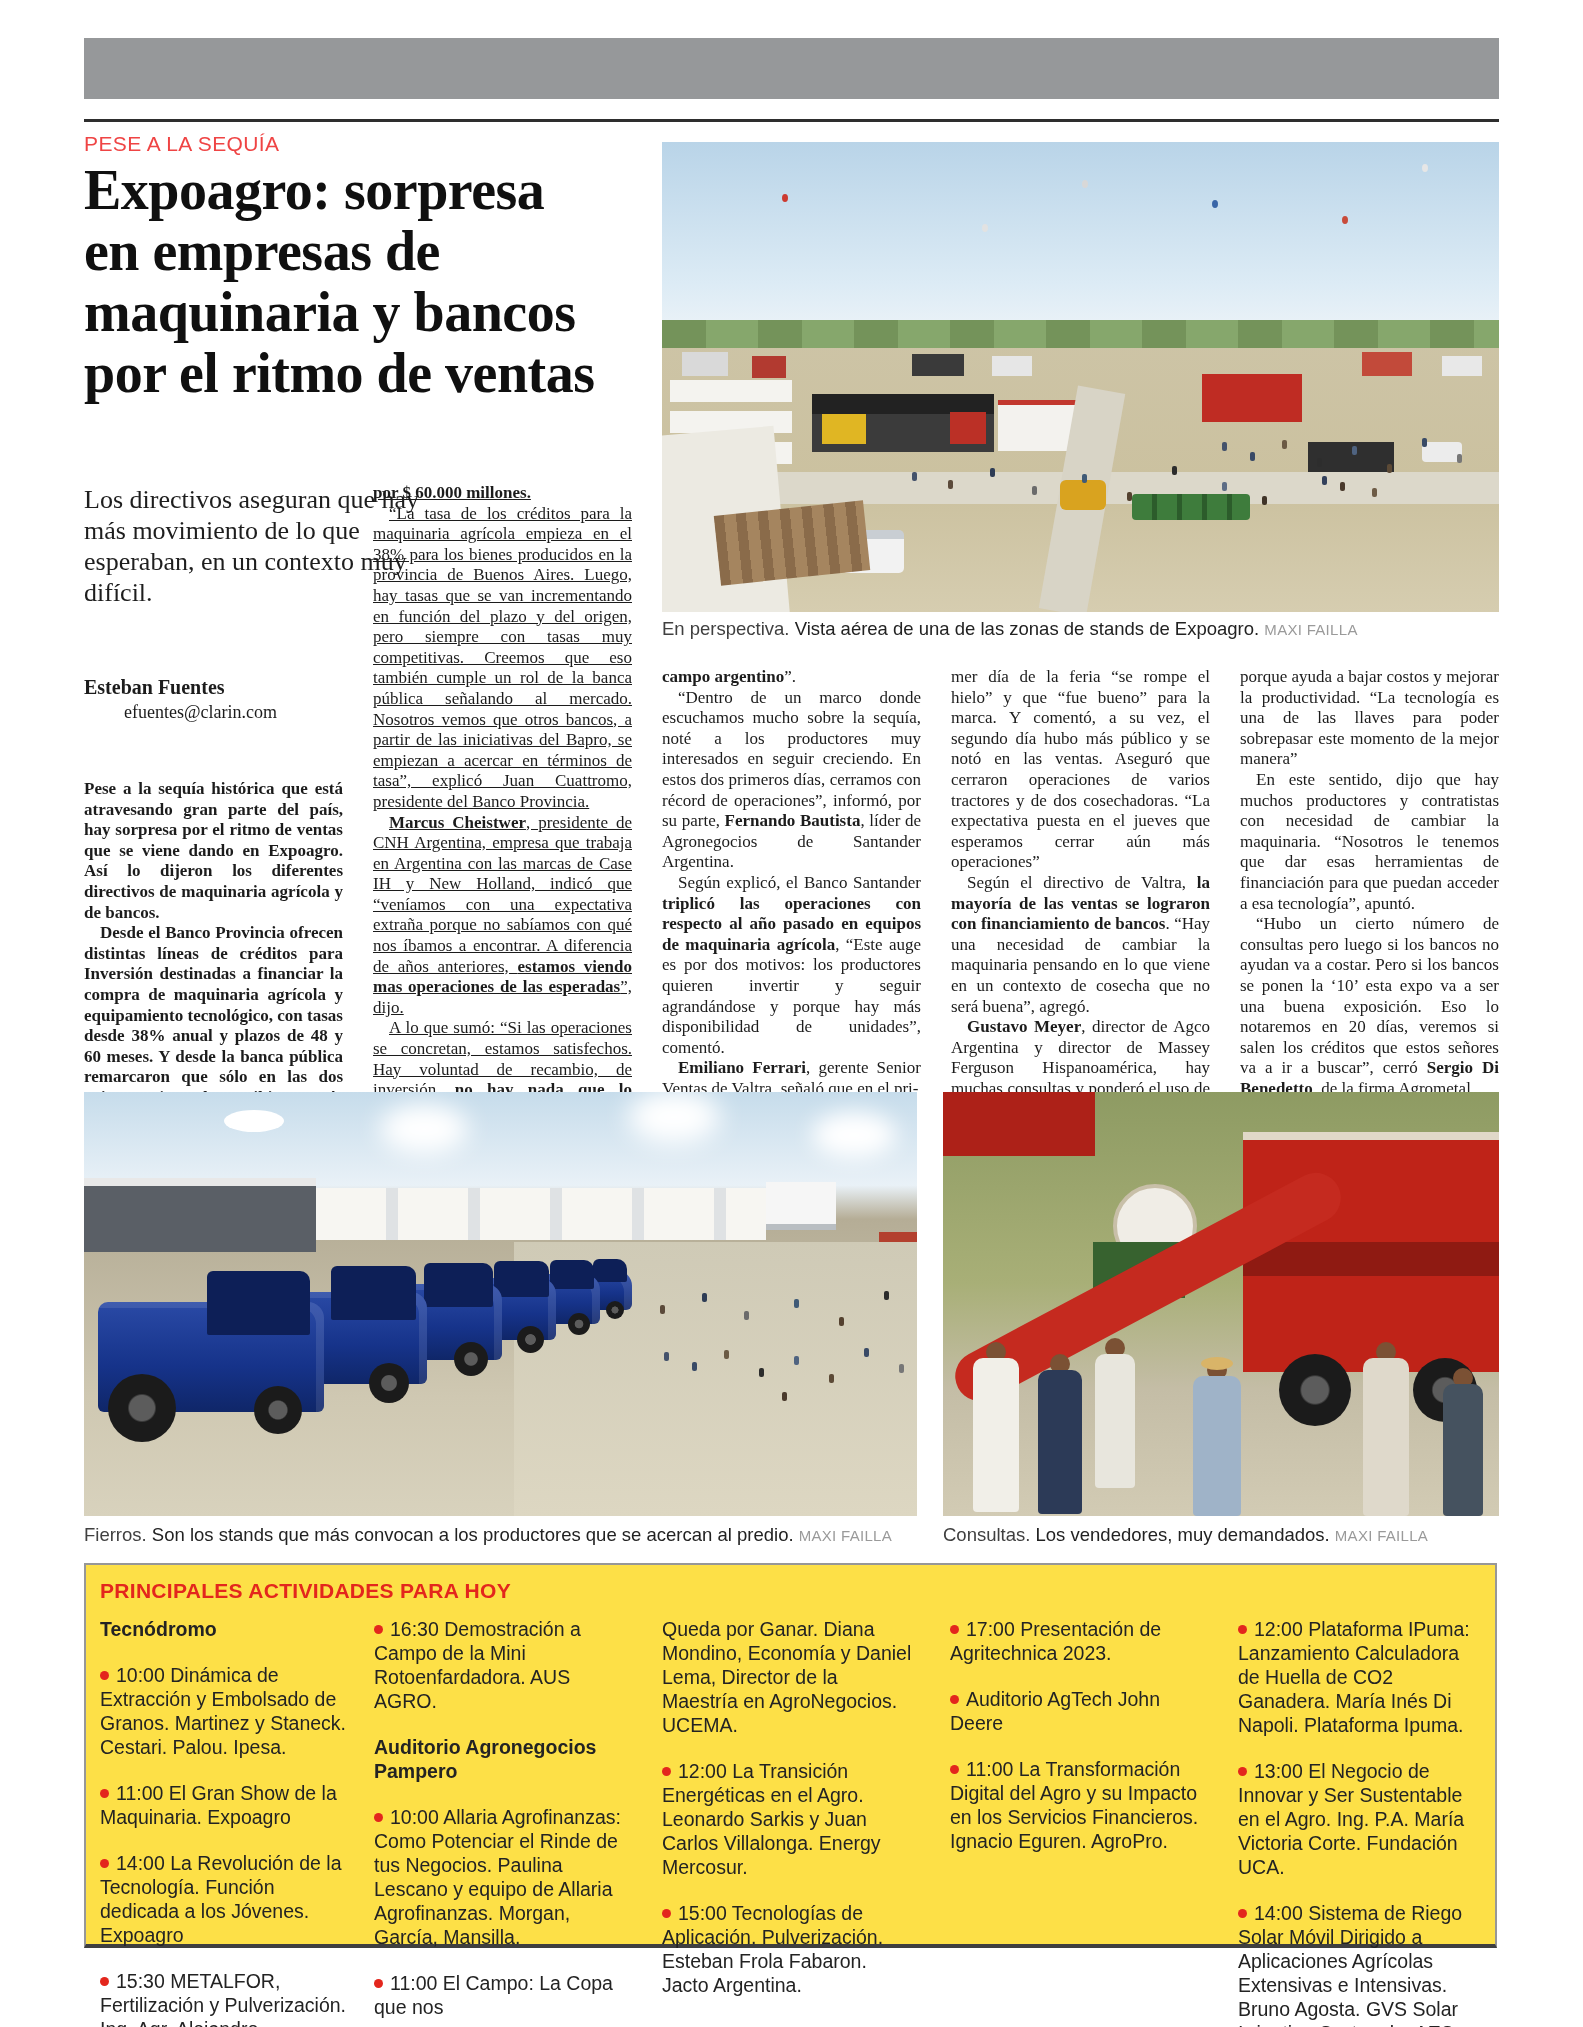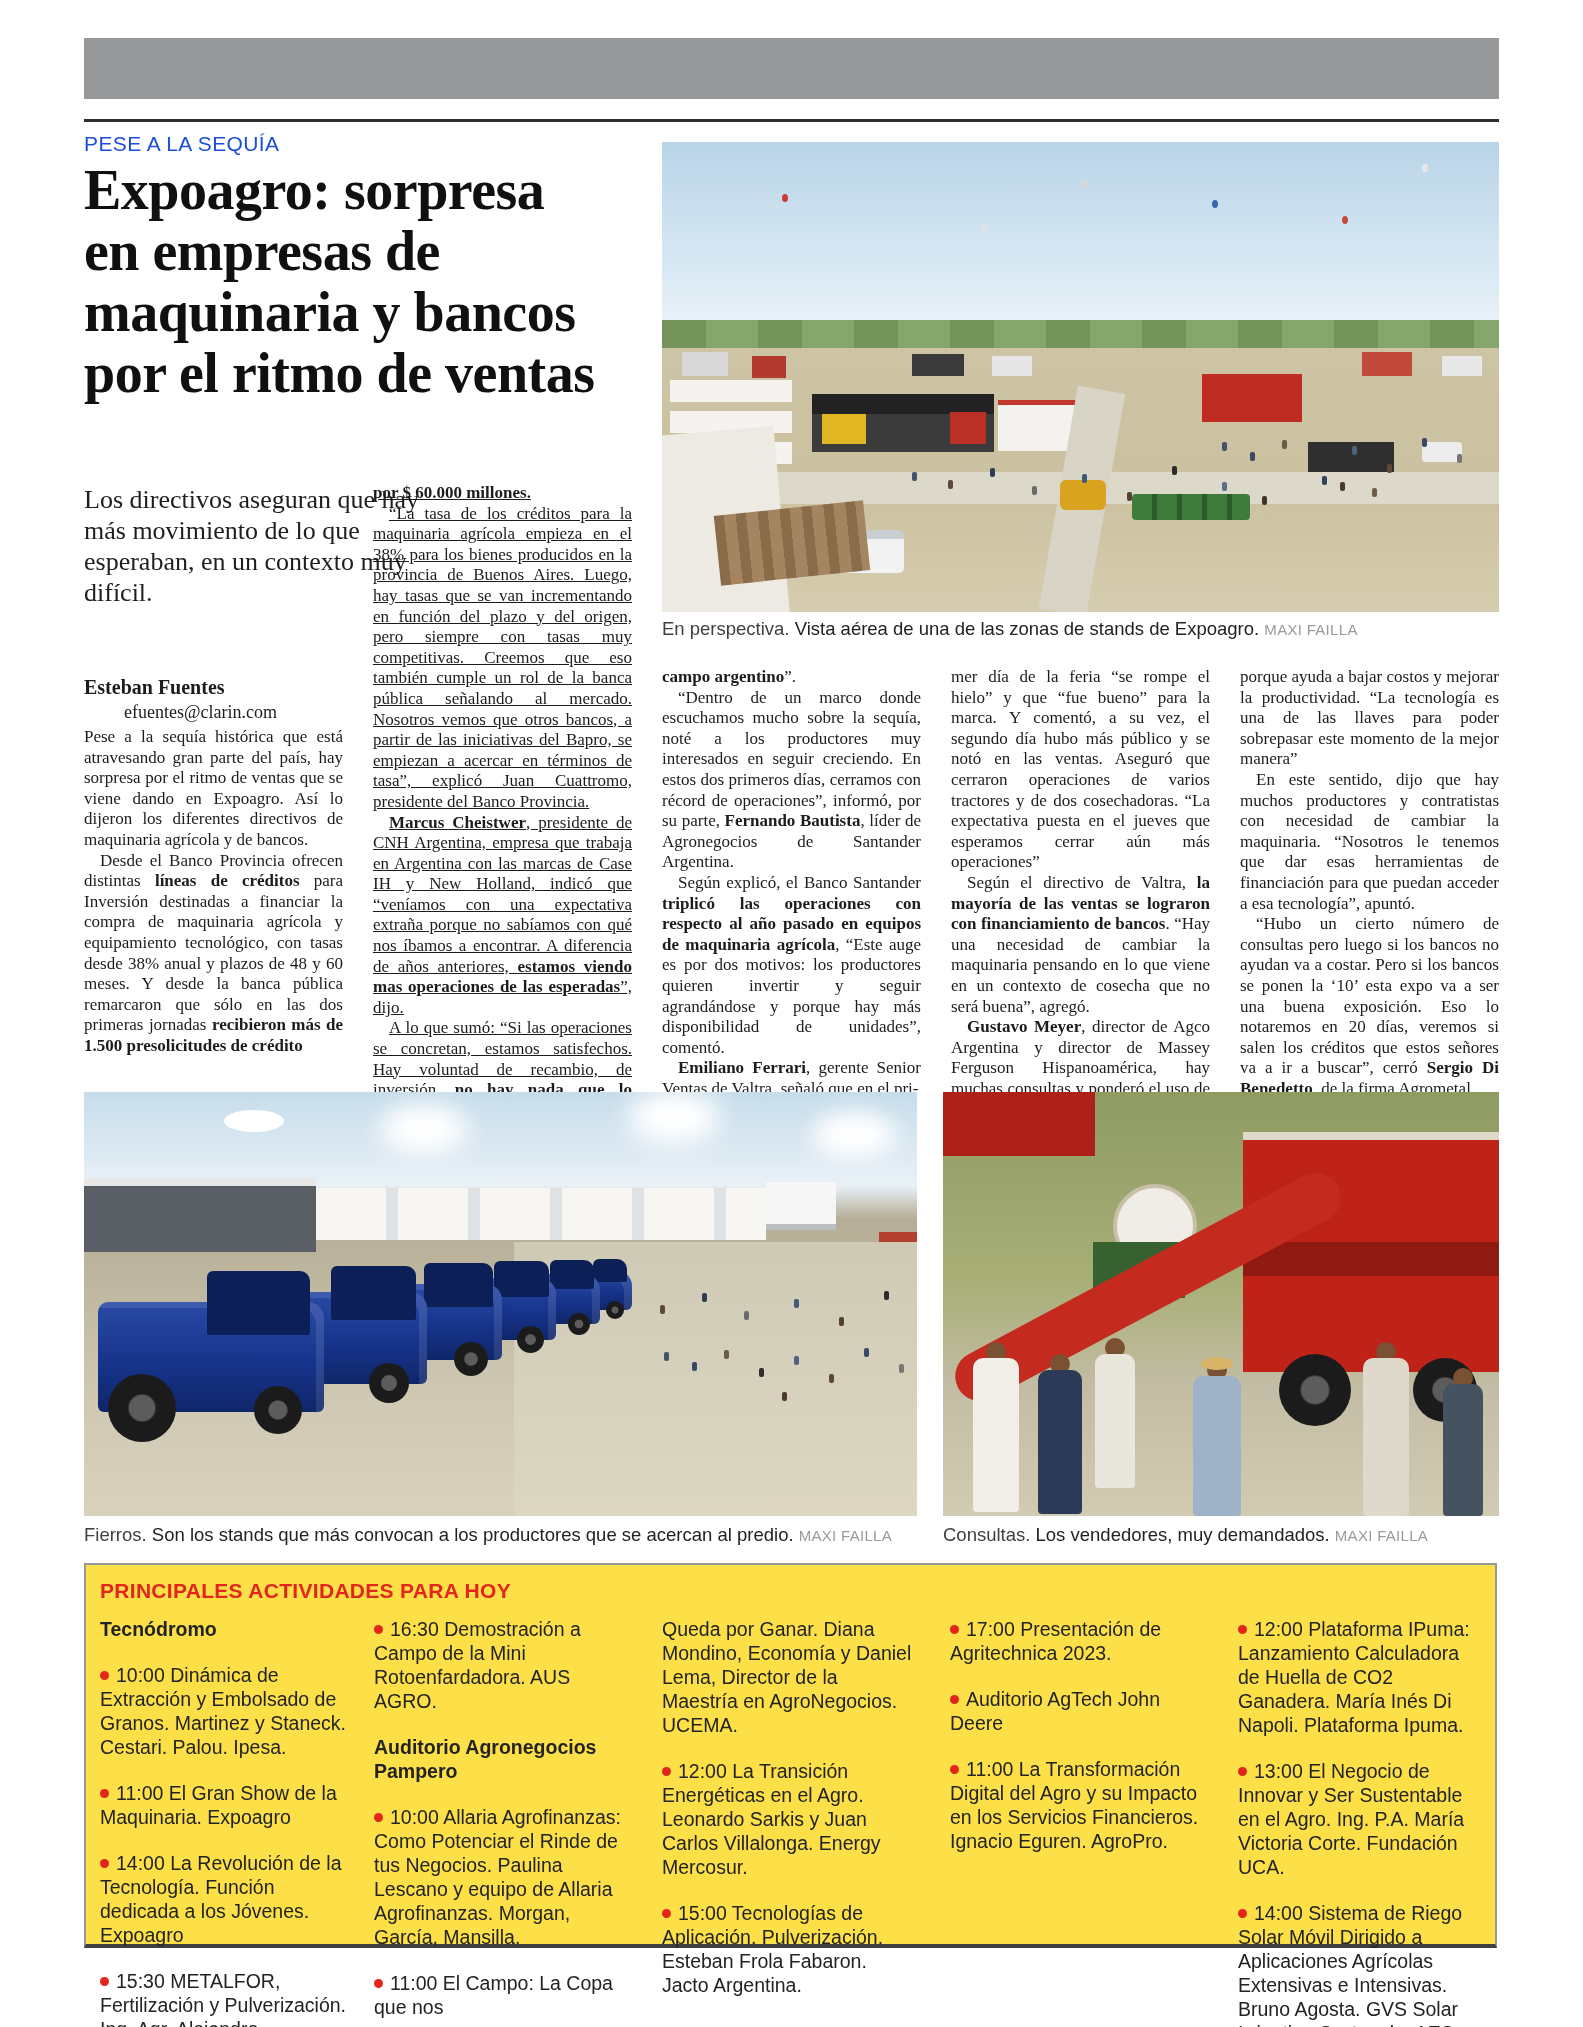--- a/index.html
+++ b/index.html
@@ -2,33 +2,33 @@
 <html lang="es"><head>
 <meta charset="utf-8">
 <style>
   html,body{margin:0;padding:0;background:#fff;}
   .page{position:relative;width:1583px;height:2027px;background:#ffffff;overflow:hidden;
         font-family:"Liberation Serif",serif;color:#1c1c1c;}
   
   .banner{position:absolute;left:84px;top:38px;width:1415px;height:61px;background:#96989a;}
   .toprule{position:absolute;left:84px;top:119px;width:1415px;height:3px;background:#2e2e2e;}
   .kicker{position:absolute;left:84px;top:132px;width:500px;
-          font-family:"Liberation Sans",sans-serif;font-size:21px;letter-spacing:.4px;color:#1d4ed8;}
+          font-family:"Liberation Sans",sans-serif;font-size:21px;letter-spacing:.4px;color:#ef4444;}
   .headline{position:absolute;left:84px;top:160px;width:620px;margin:0;
             font-size:56px;line-height:61px;font-weight:bold;letter-spacing:-.5px;color:#101010;
             white-space:pre-line;}
   .deck{position:absolute;left:84px;top:484px;width:340px;font-size:26px;line-height:31px;color:#1e1e1e;}
   .byline{position:absolute;left:84px;top:676px;width:300px;}
   .byline .author{font-weight:bold;font-size:20px;}
   .byline .email{font-size:18px;margin-top:3px;margin-left:40px;}
   
   .col{position:absolute;width:259px;font-size:17px;line-height:20.6px;text-align:justify;}
   .col p{margin:0;}
   .col p.ind{text-indent:16px;}
-  .c1{left:84px;top:727px;height:335px;}
+  .c1{left:84px;top:779px;height:335px;font-weight:bold;}
   .c2{left:373px;top:483px;height:590px;text-decoration:underline;}
   .c3{left:662px;top:667px;height:406px;}
   .c4{left:951px;top:667px;height:406px;}
   .c5{left:1240px;top:667px;height:406px;}
   
   .caption{position:absolute;font-family:"Liberation Sans",sans-serif;font-size:18.5px;color:#222;}
   .cap-lead{font-weight:normal;color:#404040;margin-top:31px;}
   .credit{font-size:15px;color:#9a9a9a;letter-spacing:.3px;}
   
   .ph{position:absolute;overflow:hidden;}

